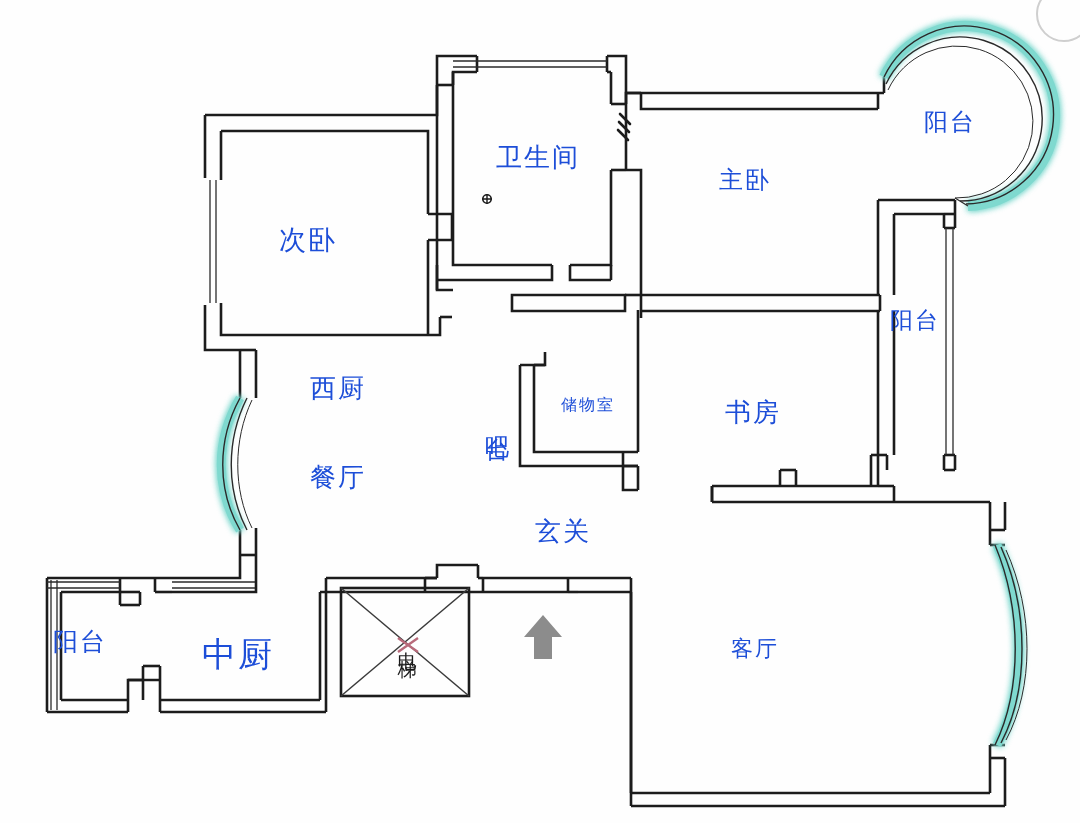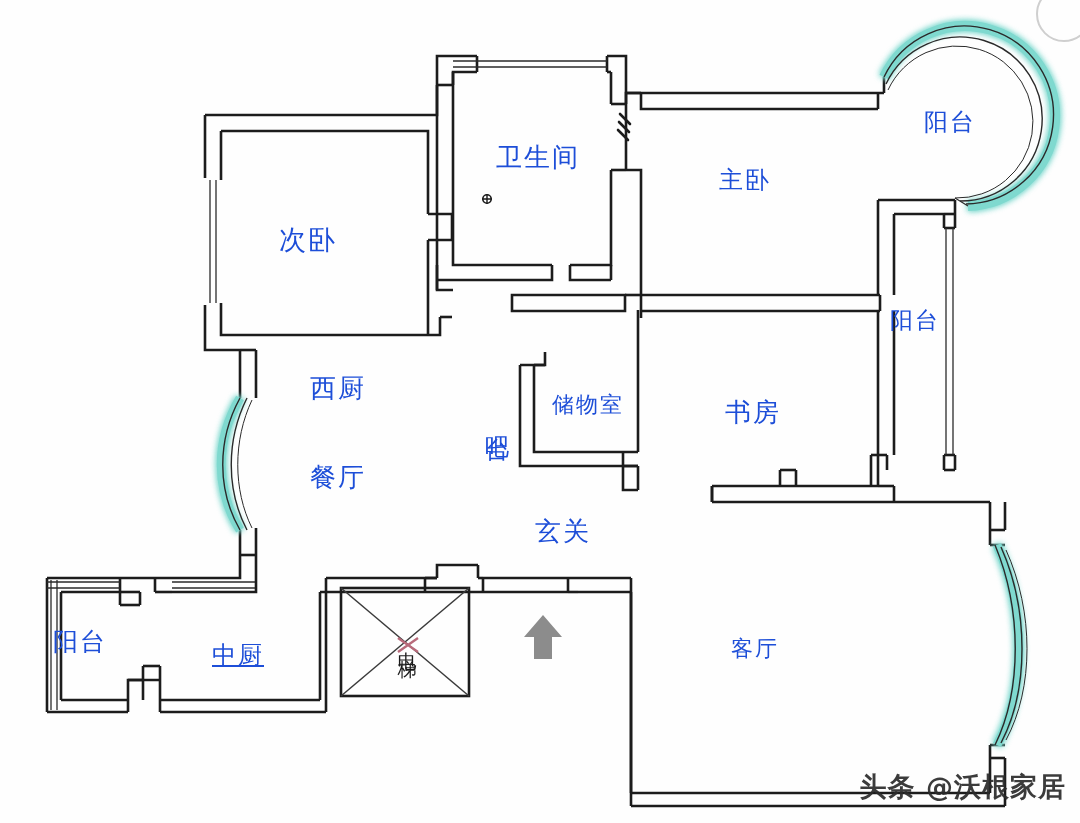--- a/index.html
+++ b/index.html
@@ -346,31 +346,30 @@
   <div class="room-label" style="left:950px; top:122px; font-size:24px; transform:translate(-50%,-50%);">阳台</div>
 
   <div class="room-label" style="left:915px; top:320px; font-size:23px; transform:translate(-50%,-50%);">阳台</div>
 
   <div class="room-label" style="left:338px; top:388px; font-size:26px; transform:translate(-50%,-50%);">西厨</div>
 
   <div class="room-label" style="left:338px; top:477px; font-size:26px; transform:translate(-50%,-50%);">餐厅</div>
 
   <div class="room-label vertical" style="left:497px; top:418px; font-size:24px; transform:translate(-50%,-50%);">吧台</div>
 
-  <div class="room-label" style="left:588px; top:405px; font-size:22px; transform:translate(-50%,-50%);">储物室</div>
+  <div class="room-label" style="left:588px; top:405px; font-size:16px; transform:translate(-50%,-50%);">储物室</div>
 
   <div class="room-label" style="left:753px; top:412px; font-size:26px; transform:translate(-50%,-50%);text-align:center;">书房</div>
 
   <div class="room-label" style="left:563px; top:531px; font-size:26px; transform:translate(-50%,-50%);text-align:center;">玄关</div>
 
   <div class="room-label" style="left:80px; top:641px; font-size:25px; transform:translate(-50%,-50%);">阳台</div>
 
-  <div class="room-label" style="left:238px; top:655px; font-size:24px; transform:translate(-50%,-50%);text-decoration:underline;">中厨</div>
+  <div class="room-label" style="left:238px; top:655px; font-size:34px; transform:translate(-50%,-50%);">中厨</div>
 
   <div class="room-label" style="left:755px; top:649px; font-size:22px; transform:translate(-50%,-50%);">客厅</div>
 
   <div class="elev-label" style="left:408px; top:645px; transform:translate(-50%,-50%);">电梯</div>
 
-  <div id="watermark">头条 @沃根家居</div>
 
   <div id="corner-arc"></div>
 
 </div>
 
 </body></html>

